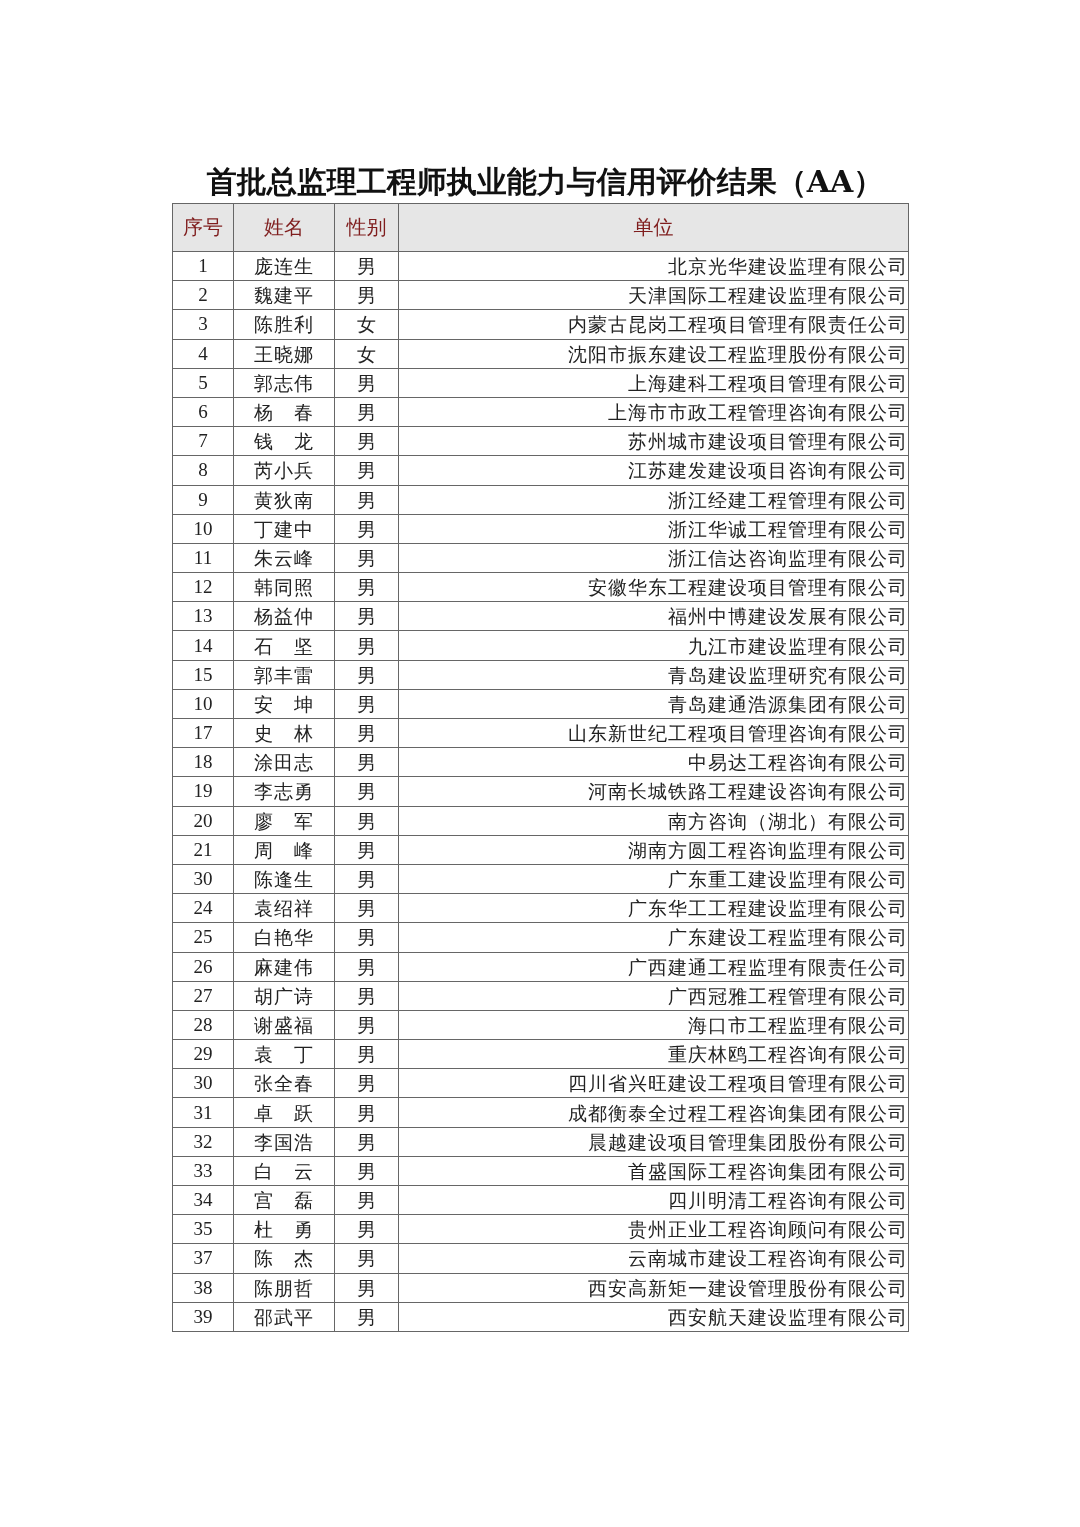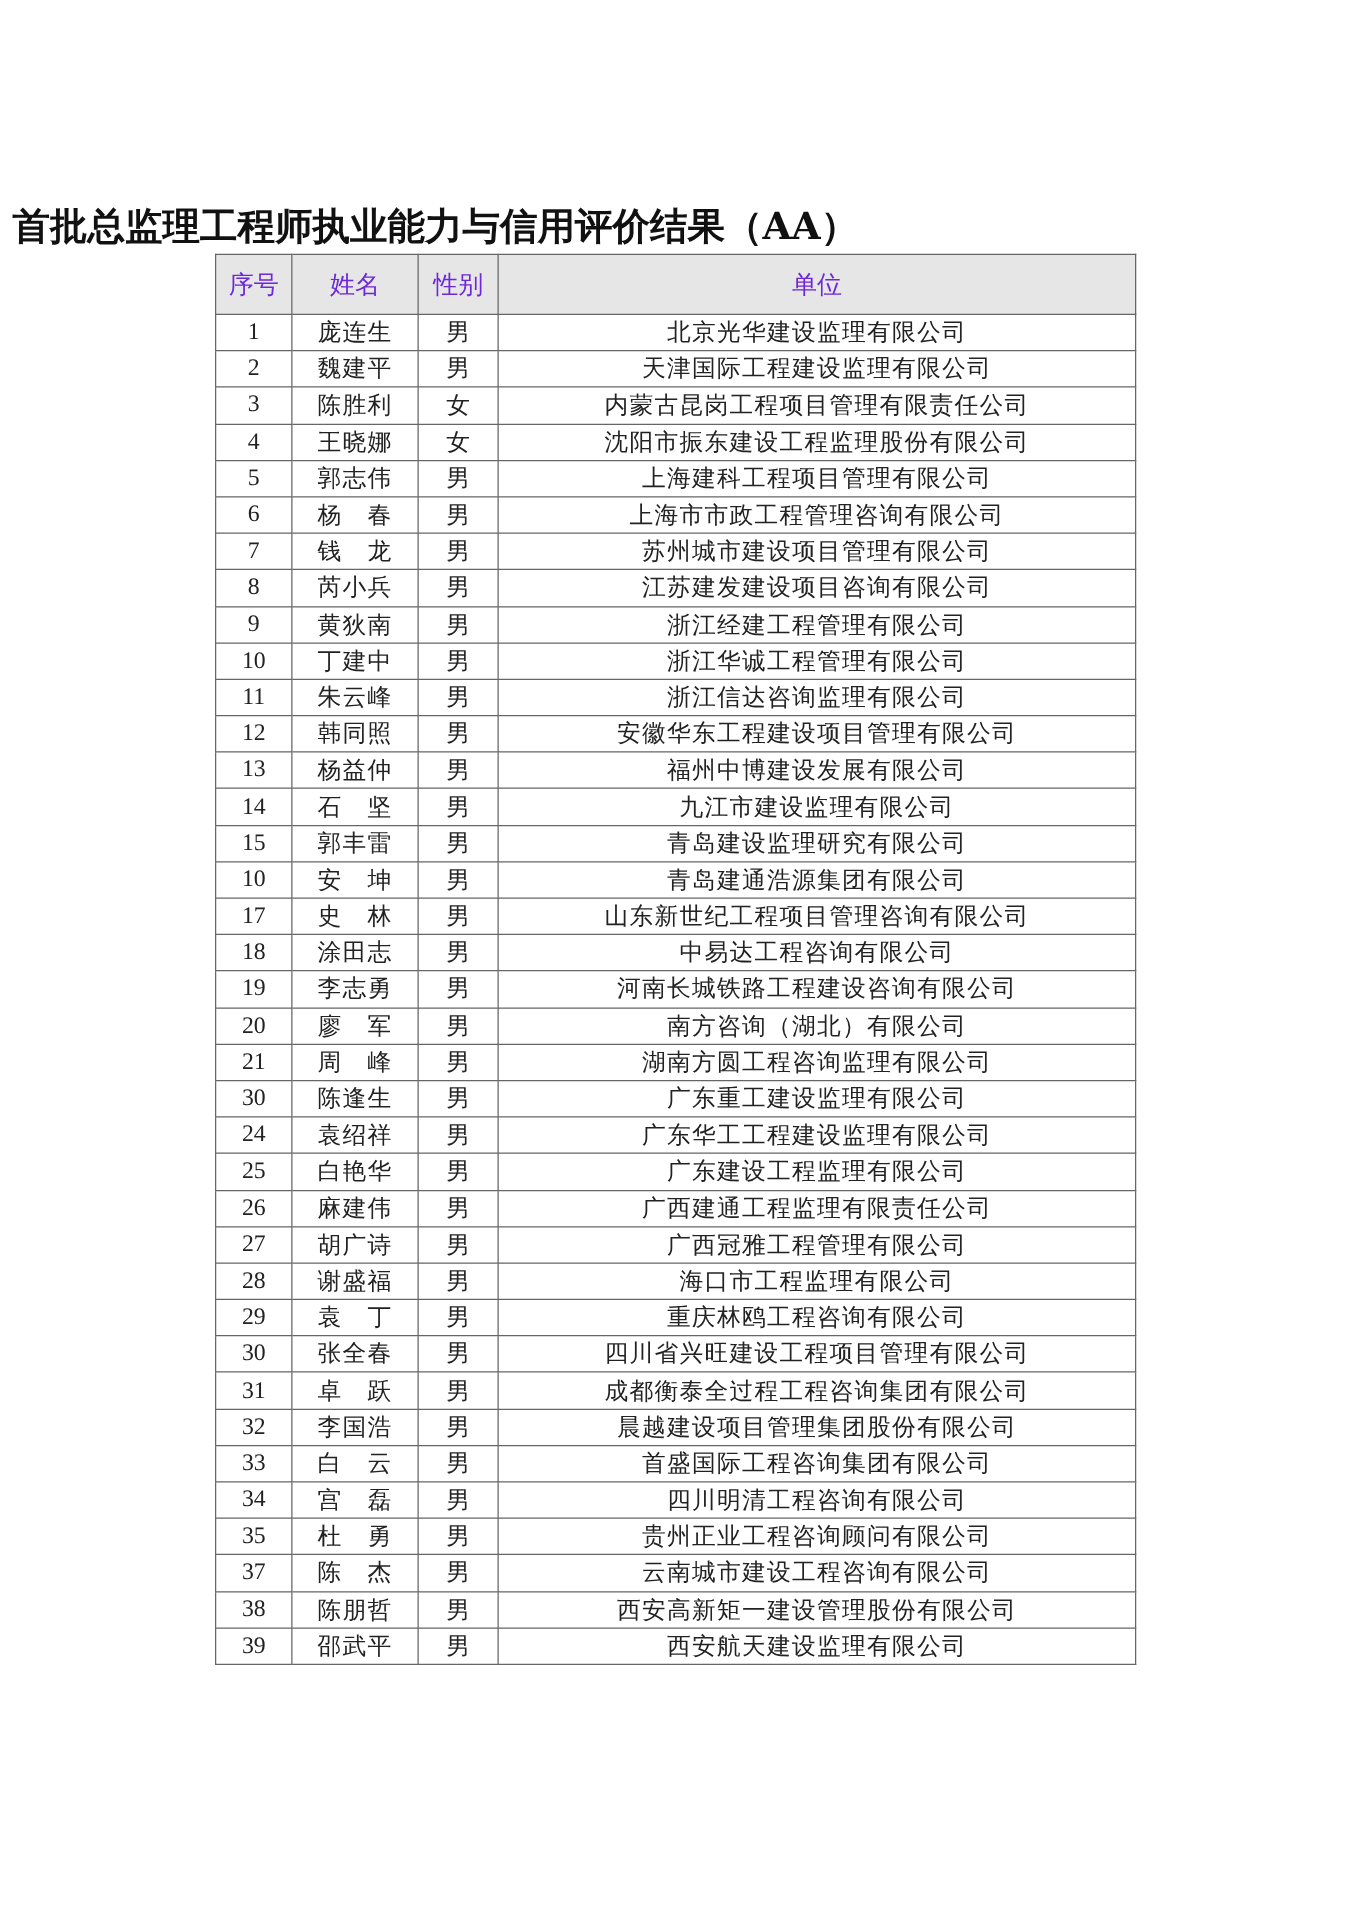--- a/index.html
+++ b/index.html
@@ -14,20 +14,21 @@
       overflow: hidden;
       font-family: "DejaVu Serif", "Liberation Serif", serif;
       color: #1a1a1a;
     }
     .title {
       position: absolute;
       left: 0;
       width: 1080px;
       top: 160px;
       height: 44px;
+      text-align: center;
       font-size: 30px;
       font-weight: bold;
       letter-spacing: 0px;
       line-height: 44px;
       color: #111;
       padding-left: 10px;
       box-sizing: border-box;
     }
     table.results {
       position: absolute;
@@ -43,35 +44,35 @@
     table.results col.c-gender { width: 64px; }
     table.results col.c-unit { width: 510px; }
     table.results th {
       background: #e6e6e6;
       height: 47px;
       font-size: 20px;
       font-weight: normal;
       border: 1px solid #666;
       padding: 0;
       text-align: center;
-      color: #6d28d9;
+      color: #7f1d1d;
     }
     table.results td {
       height: 28.2px;
       border: 1px solid #666;
       padding: 0;
       font-size: 19px;
       line-height: 28px;
       color: #222;
       white-space: nowrap;
       overflow: hidden;
     }
     td.no, td.gender, td.name { text-align: center; }
     td.no { font-family: "Liberation Serif", "DejaVu Serif", serif; font-size: 20px; }
-    td.unit { text-align: center; padding-left: 10px; letter-spacing: 1px; }
+    td.unit { text-align: right; padding-left: 10px; letter-spacing: 1px; }
     td.name { letter-spacing: 1px; }
   </style>
 </head>
 <body>
 
 <div class="title">首批总监理工程师执业能力与信用评价结果（AA）</div>
 
 <table class="results">
   <colgroup>
     <col class="c-no">

